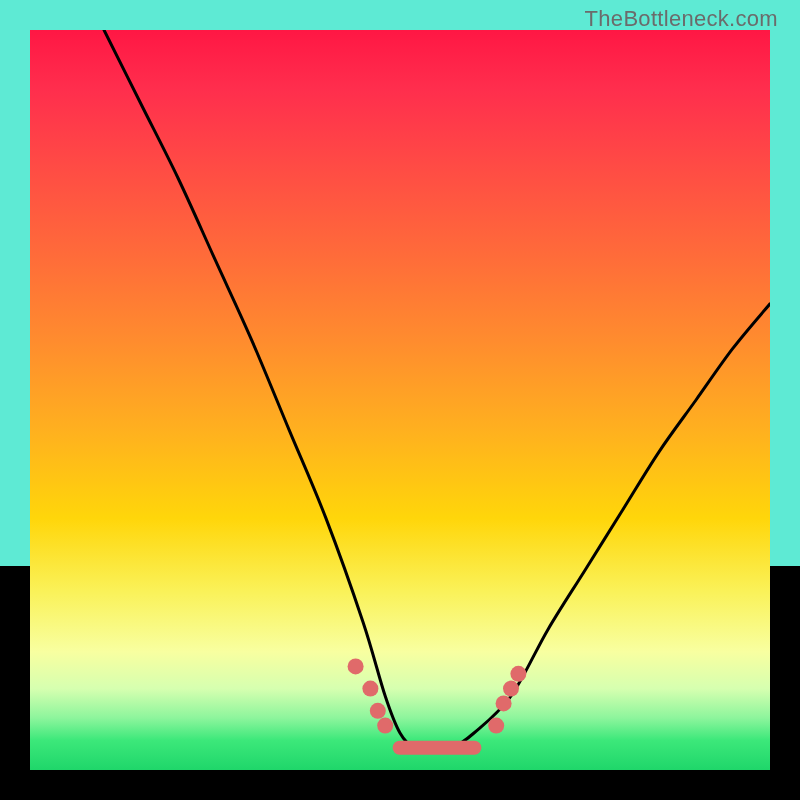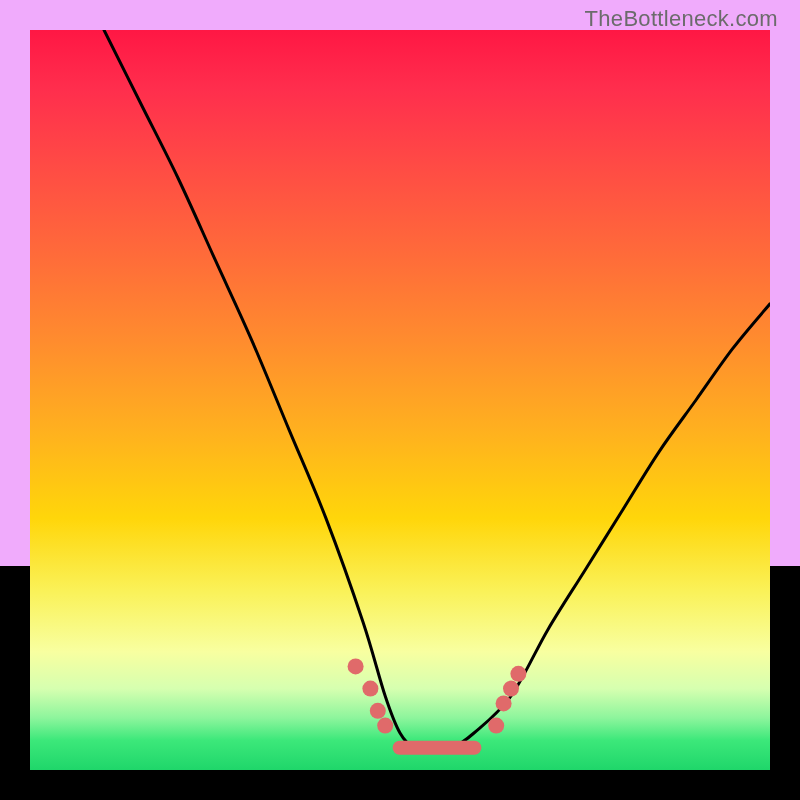--- a/index.html
+++ b/index.html
@@ -8,21 +8,21 @@
     width: 800px;
     height: 800px;
     overflow: hidden;
     background: #000;
     font-family: Arial, Helvetica, sans-serif;
   }
   .frame {
     position: relative;
     width: 800px;
     height: 566px;
-    background: #f0abfc;
+    background: #5eead4;
   }
   .plot {
     position: absolute;
     left: 30px;
     top: 30px;
     width: 740px;
     height: 740px;
     
     background: linear-gradient(
       to bottom,

